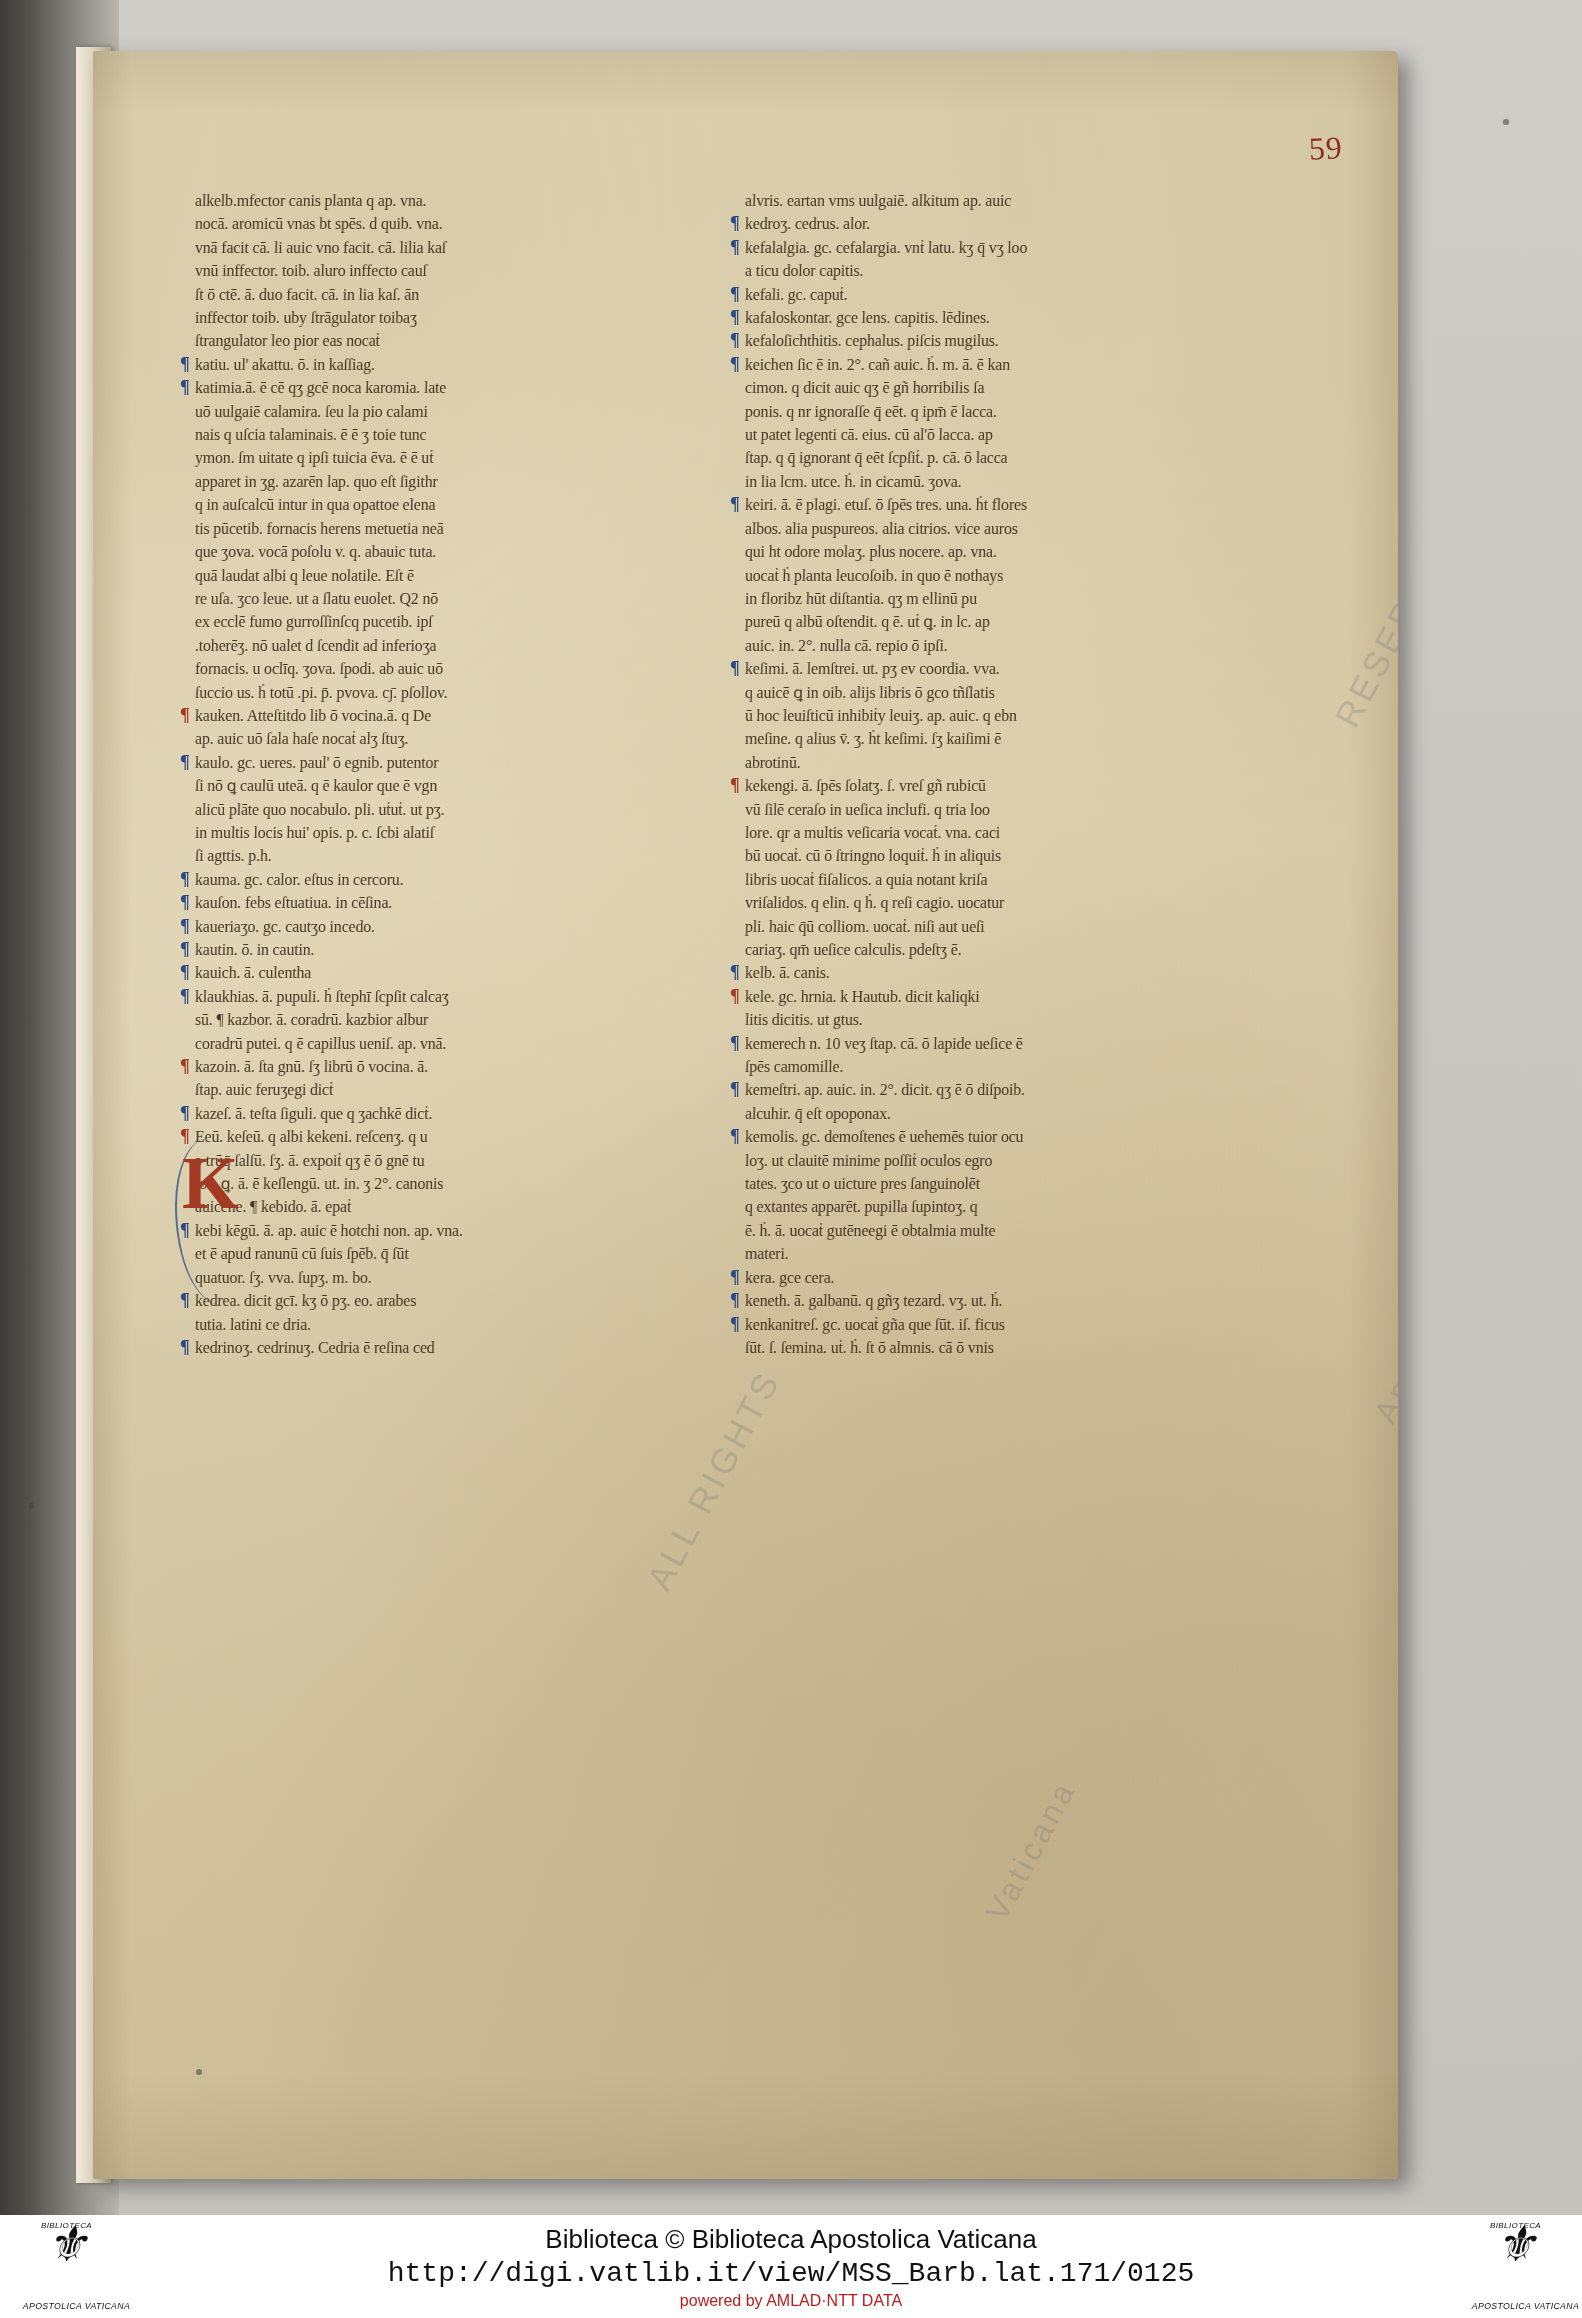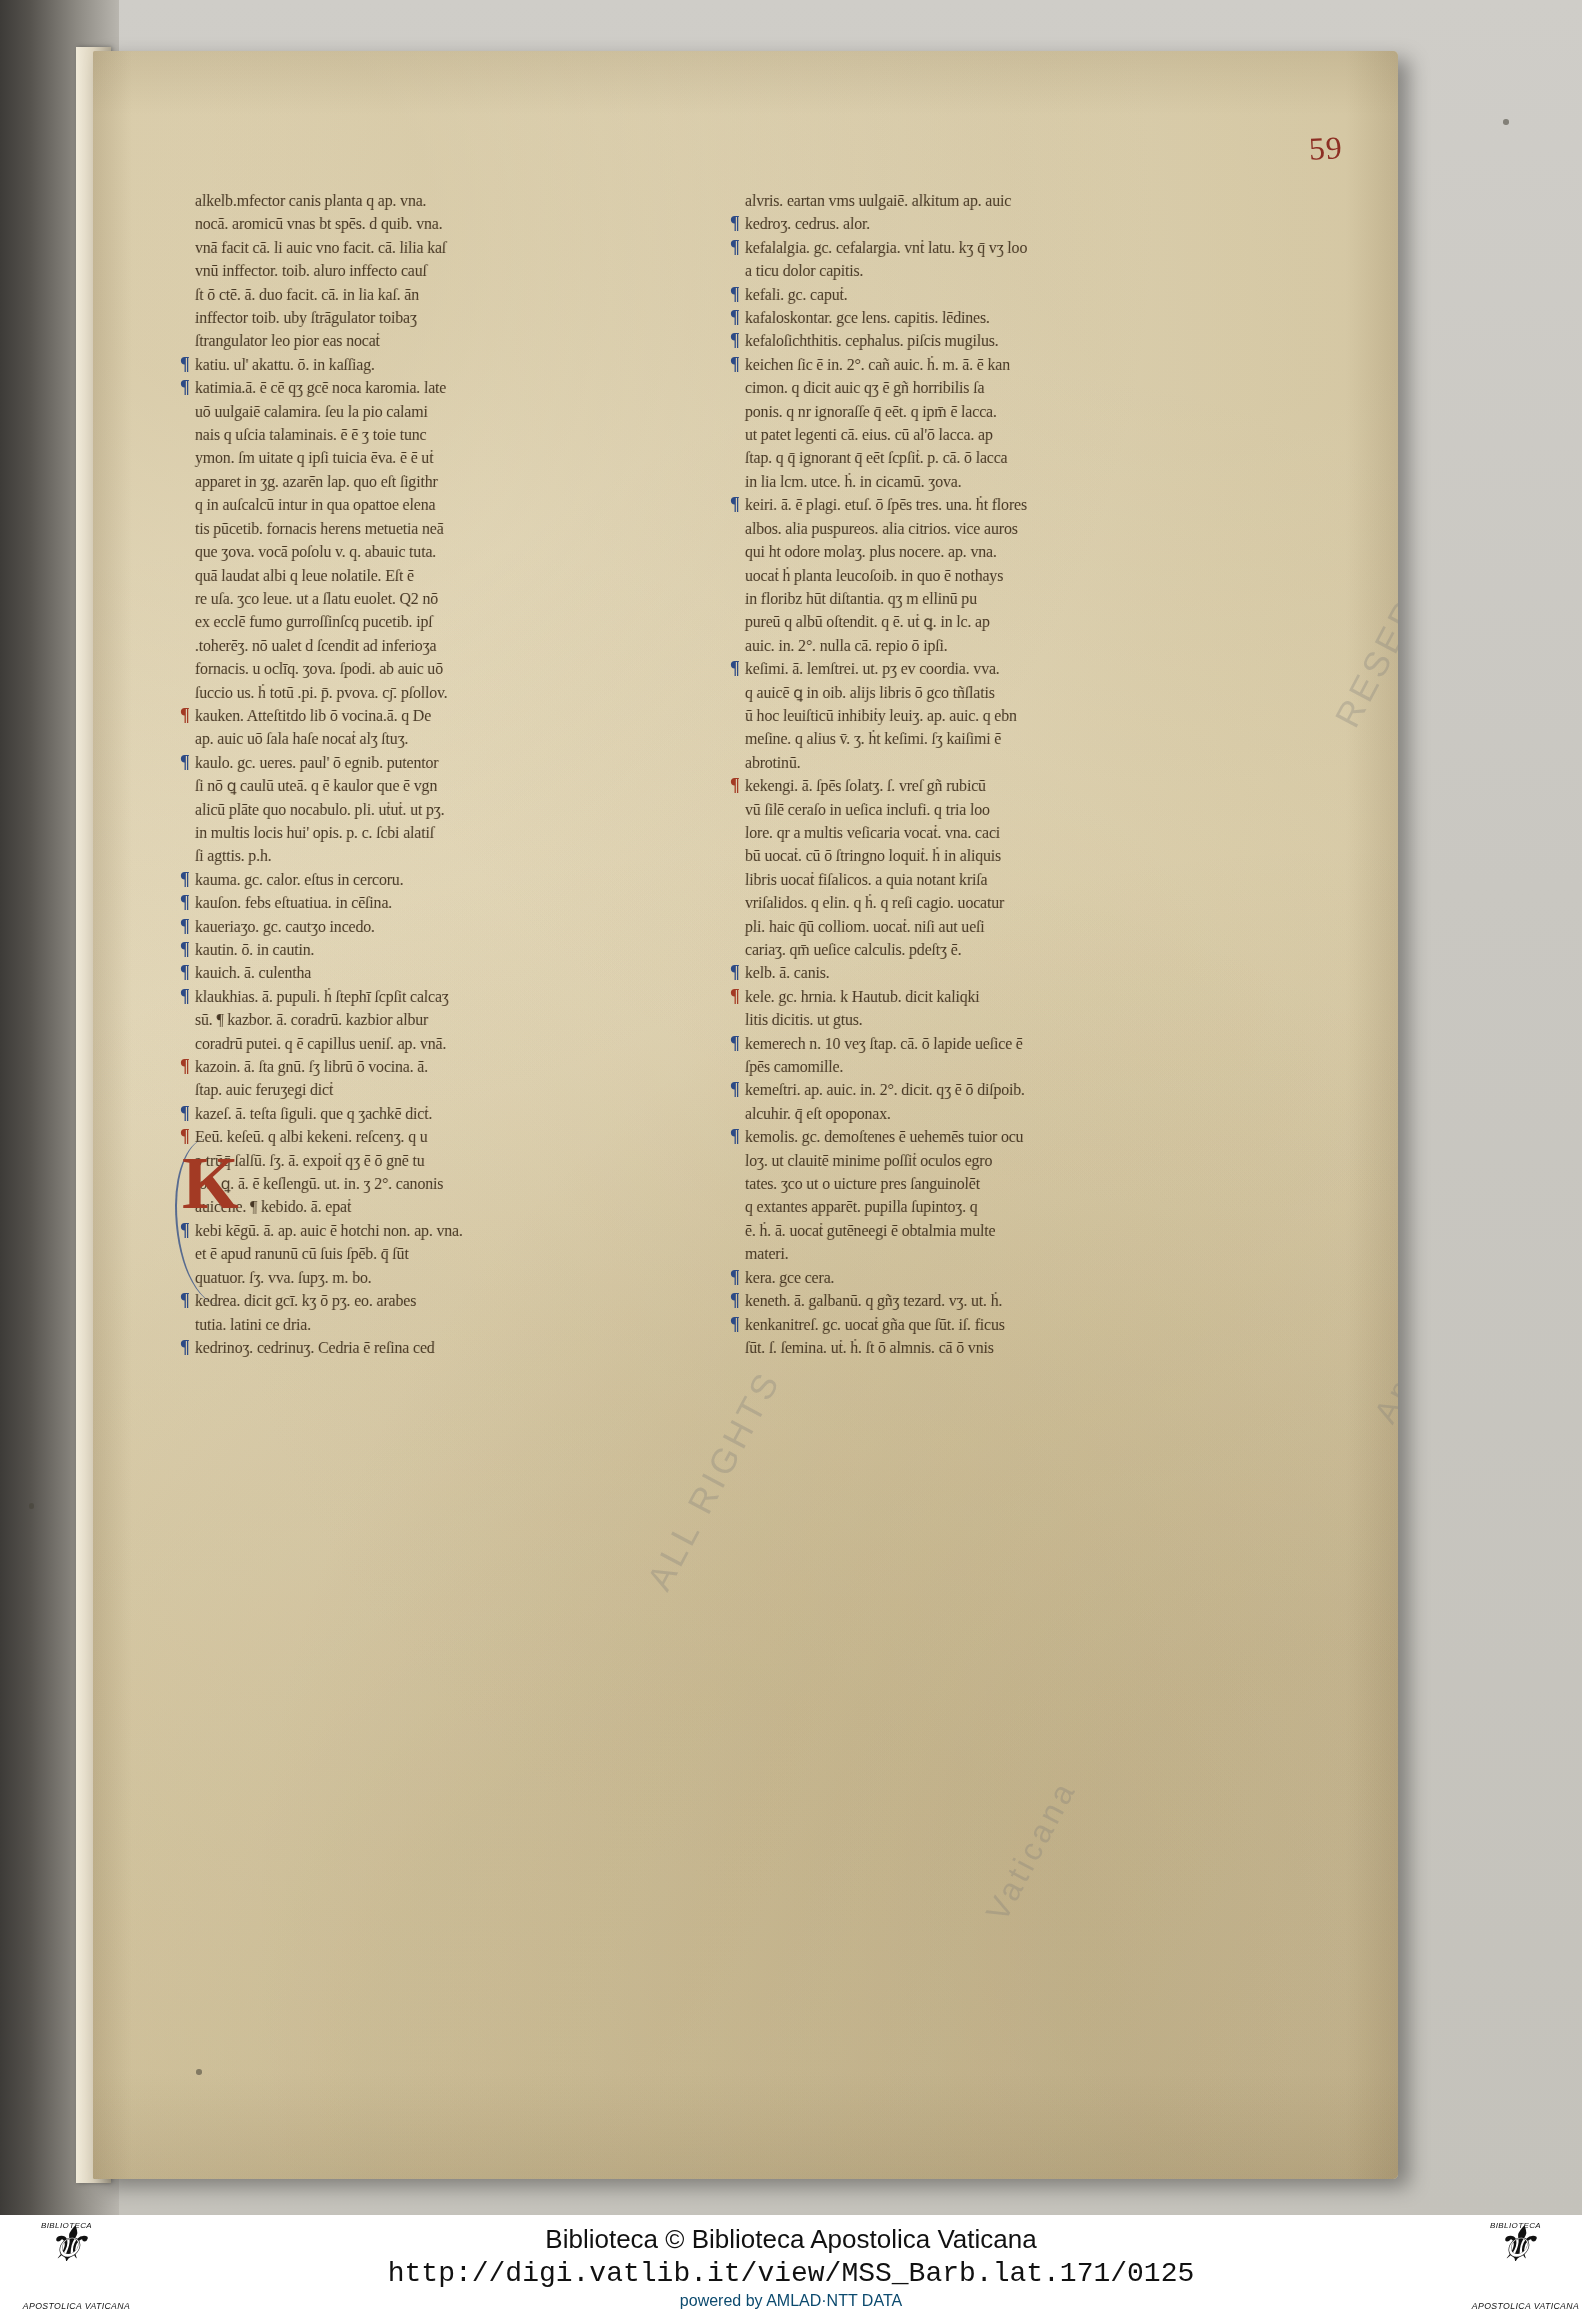--- a/index.html
+++ b/index.html
@@ -206,21 +206,21 @@
   }
   #footer .c2 {
     font-family: Liberation Mono, monospace;
     font-size: 28px;
     color: #111;
     margin-bottom: 3.2px;
   }
   #footer .c3 {
     font-family: "Liberation Sans", sans-serif;
     font-size: 16px;
-    color: #0c4a6e;
+    color: #b91c1c;
   }
   .crest {
     position: absolute;
     bottom: 0;
     width: 133px;
     height: 104px;
     background: #fff;
     display: flex;
     align-items: center;
     justify-content: center;

